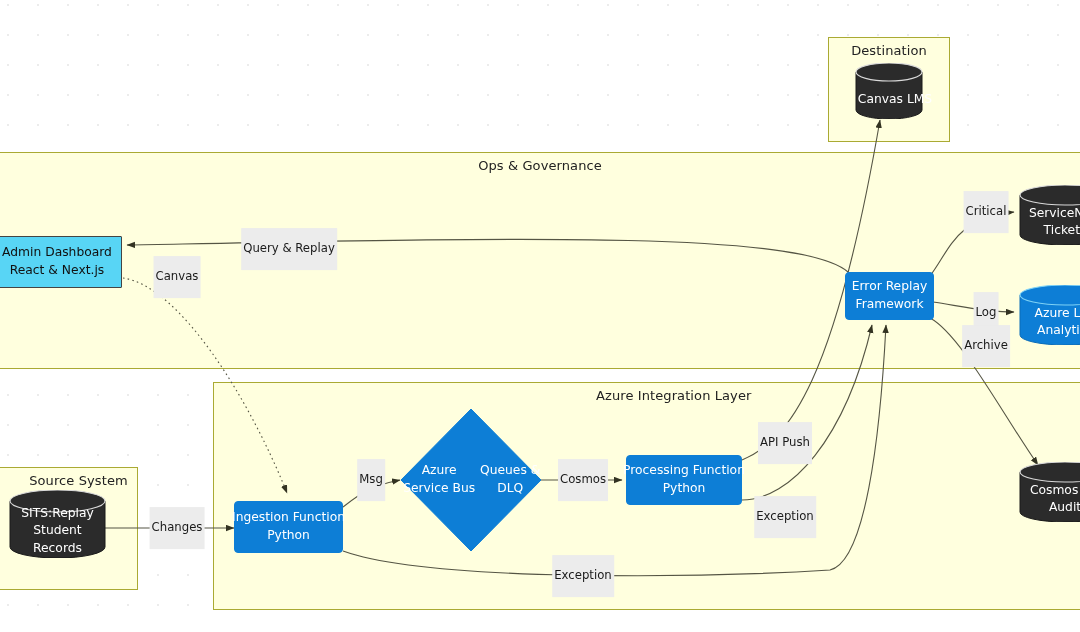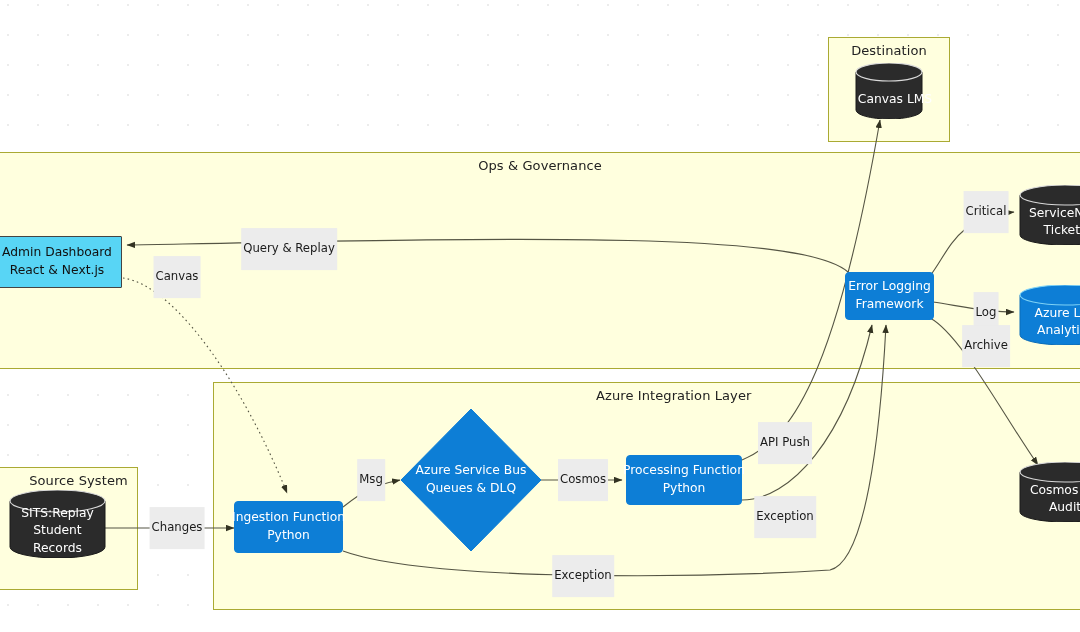--- a/index.html
+++ b/index.html
@@ -84,21 +84,21 @@
   .diamond-shape {
     position: absolute;
     left: 0; top: 0;
     width: 100%; height: 100%;
   }
   .diamond-label {
     position: absolute;
     left: 0; top: 0;
     width: 100%; height: 100%;
     display: flex;
-    flex-direction: column;
+    flex-direction: row;
     align-items: center;
     justify-content: center;
     text-align: center;
     color: #ffffff;
     font-size: 12.3px;
     line-height: 1.45;
   }
   
   .cyl {
     position: absolute;
@@ -208,21 +208,21 @@
       <span class="ln">Canvas LMS</span>
     </div>
   </div>
 
   <div class="node ui-node" style="left:-8px; top:236px; width:130px; height:52px;">
     <span class="ln">Admin Dashboard</span>
     <span class="ln">React &amp; Next.js</span>
   </div>
 
   <div class="node proc" style="left:845px; top:272px; width:89px; height:48px;">
-    <span class="ln">Error Logging</span>
+    <span class="ln">Error Replay</span>
     <span class="ln">Framework</span>
   </div>
 
   <div class="cyl" style="left:1019px; top:185px; width:92px; height:60px;">
     <svg width="92" height="60" viewBox="0 0 92 60" xmlns="http://www.w3.org/2000/svg">
       <path d="M1,10 L1,50 A45,10 0 0 0 91,50 L91,10 Z" fill="#2b2b2b" stroke="#1a1a1a" stroke-width="1"></path>
       <ellipse cx="46" cy="10" rx="45" ry="10" fill="#2b2b2b" stroke="#d9d9d9" stroke-width="1.1"></ellipse>
     </svg>
     <div class="cyl-label" style="top:16px; height:42px;">
       <span class="ln">ServiceNow</span>

